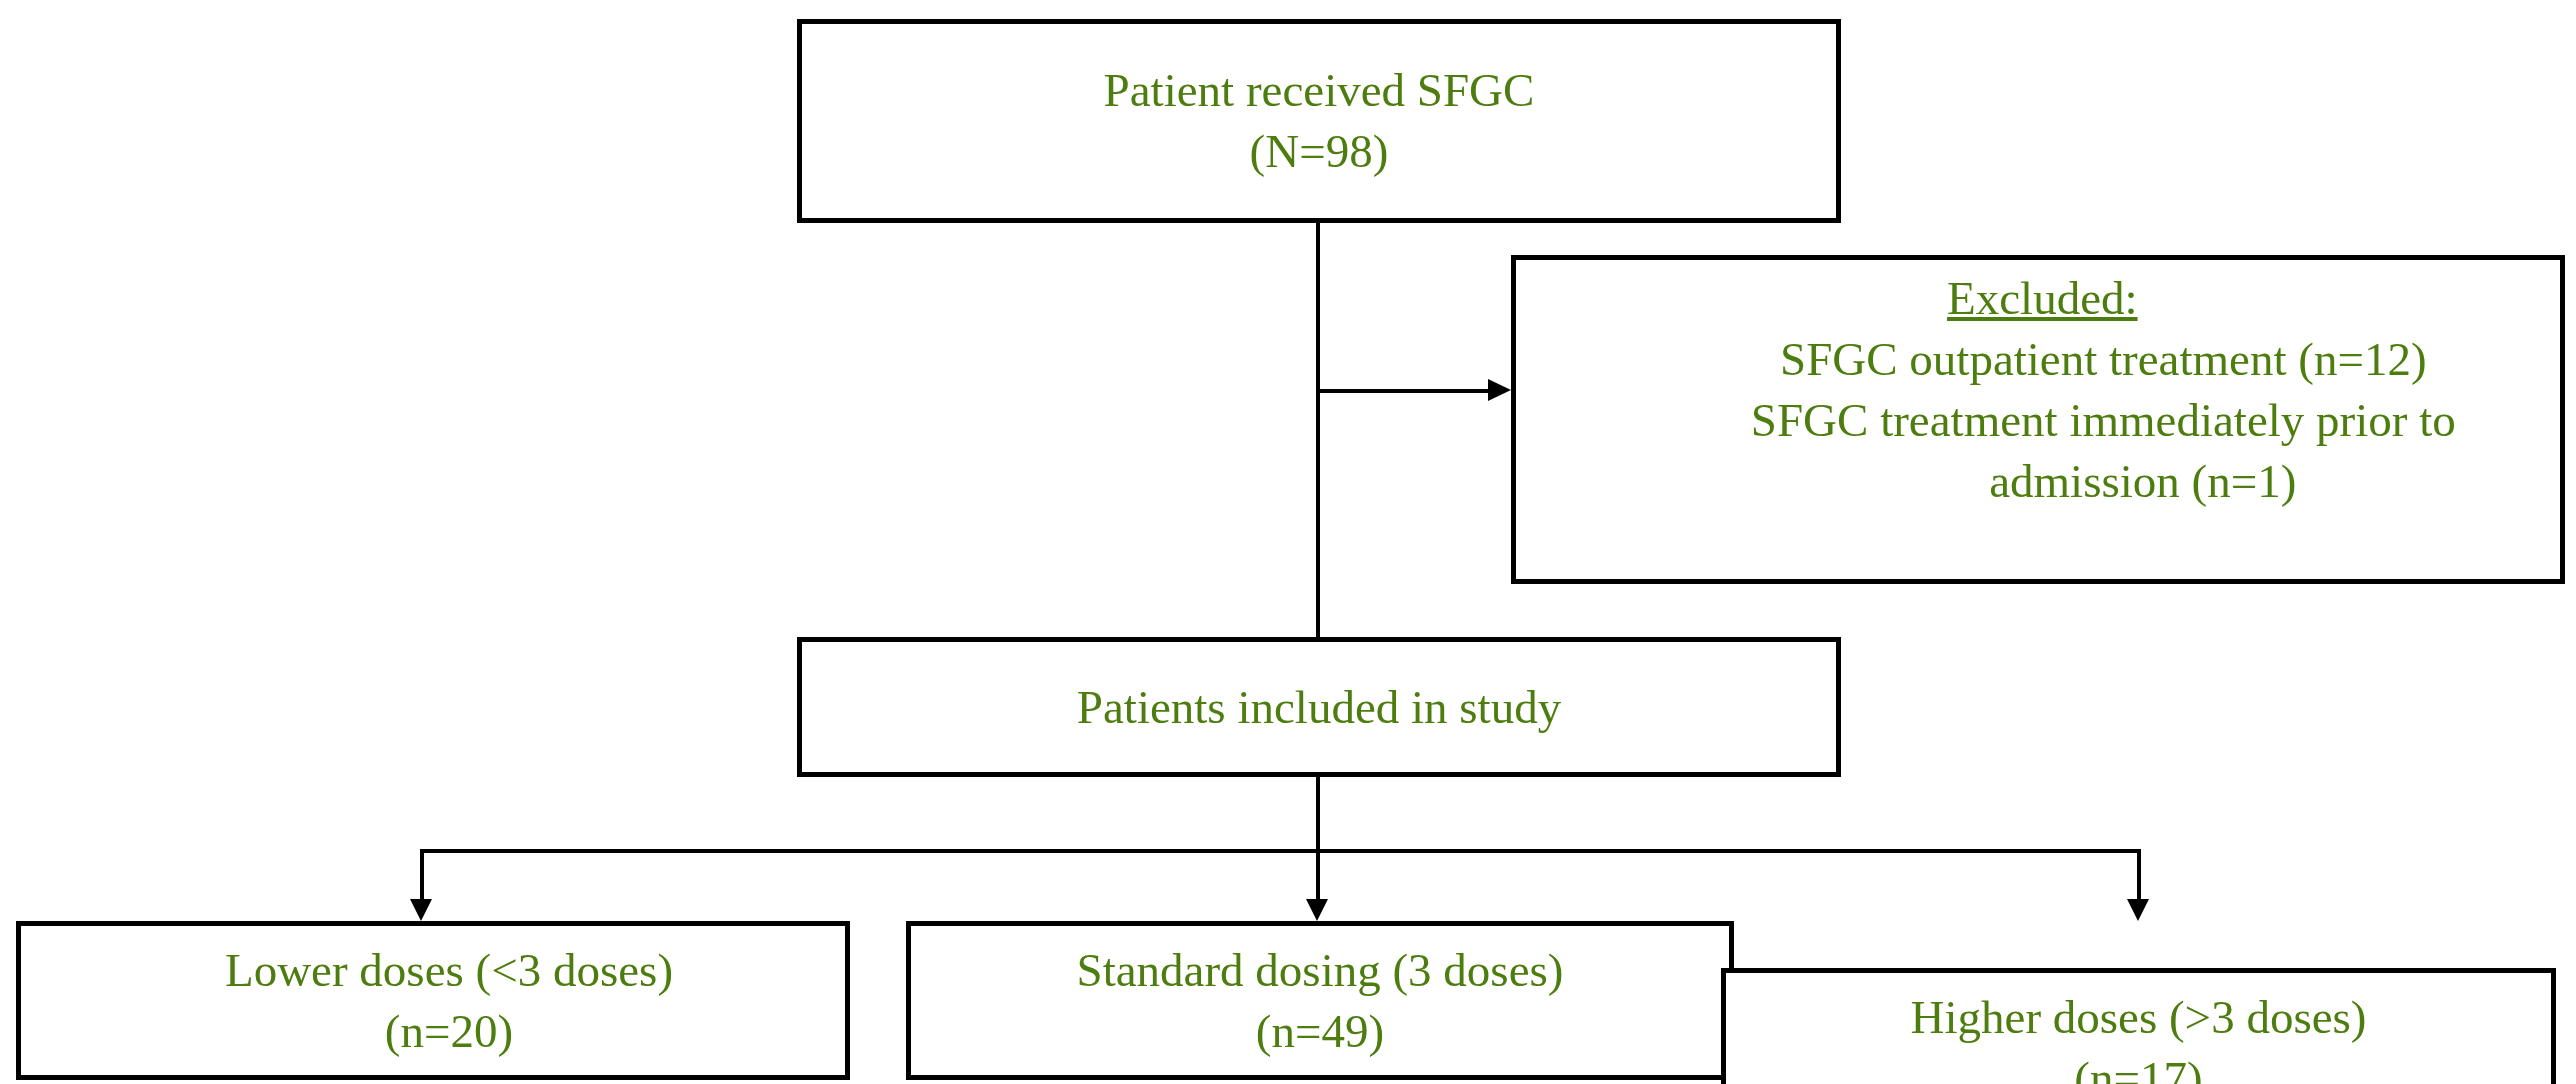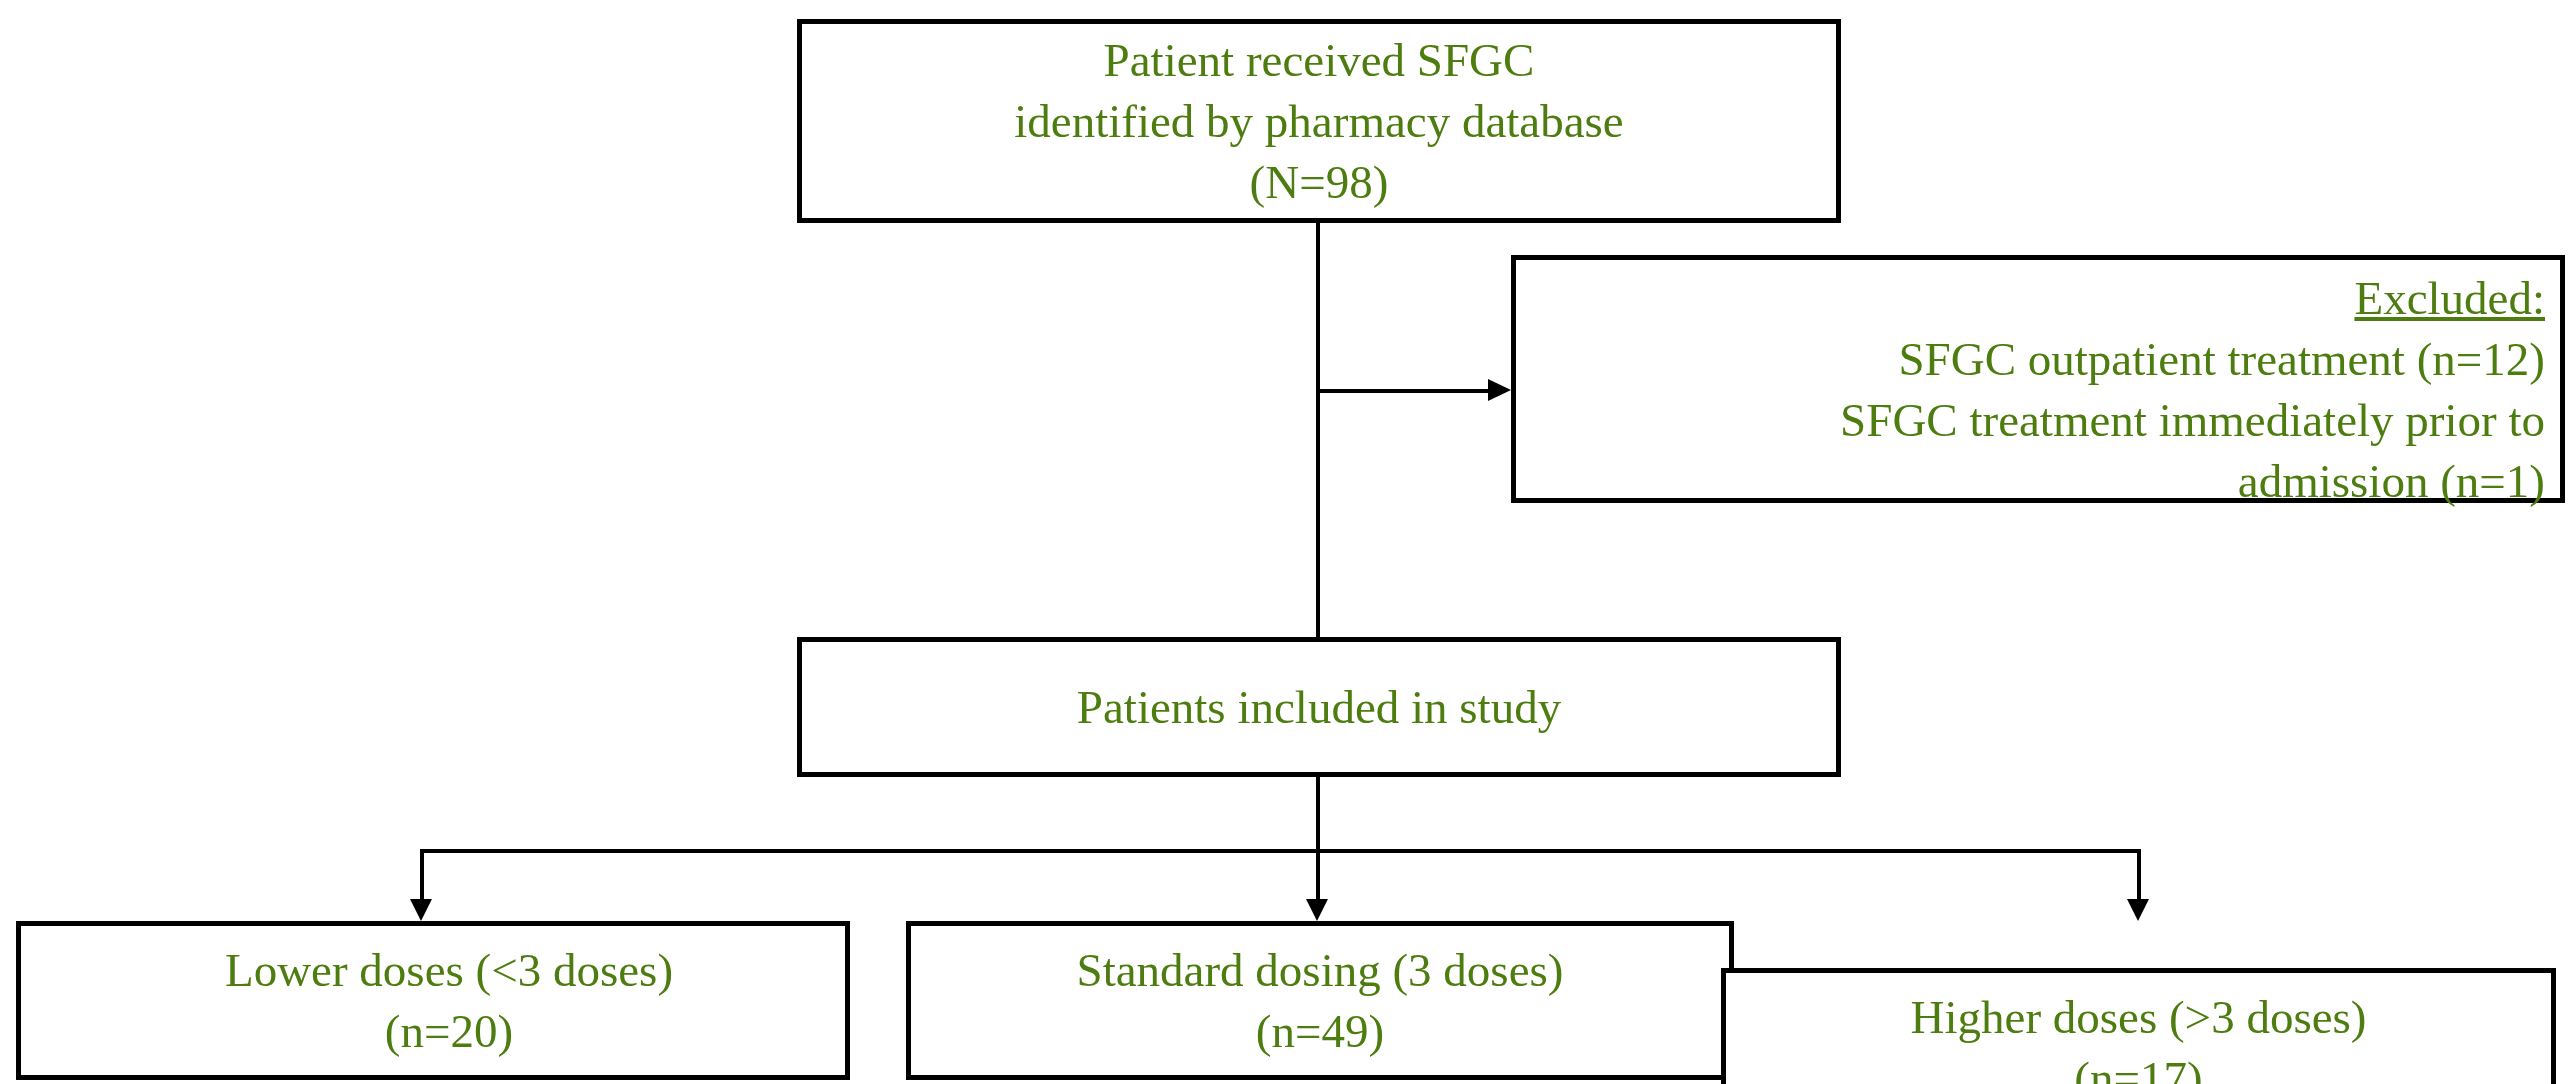--- a/index.html
+++ b/index.html
@@ -23,23 +23,23 @@
     border: 5px solid #000000;
     display: flex;
     flex-direction: column;
     justify-content: center;
     text-align: center;
     font-size: 47px;
     line-height: 61px;
   }
   .node-source   { left: 797px;  top: 19.4px;   width: 1044px; height: 204px; }
   .node-excluded {
-    left: 1511px; top: 255px;  width: 1054px; height: 248px;
+    left: 1511px; top: 255px;  width: 1054px; height: 329px;
     justify-content: flex-start;
-    text-align: right;
+    text-align: center;
     padding: 8.4px 15px 6.8px 23.6px;
   }
   .node-included { left: 797px;  top: 637px;  width: 1044px; height: 140px; }
   .node-lower    { left: 16px;   top: 921px; width: 834px;  height: 159px; padding-left: 32px; }
   .node-standard { left: 878px; top: 921px; width: 828px;  height: 159px; margin-left: 28px; }
   .node-higher   { left: 1721px; top: 921px; width: 835px;  height: 159px; margin-top: 47px; }
 
   .excluded-heading {
     text-decoration: underline;
   }
@@ -90,21 +90,20 @@
   <div class="line l-v2"></div>
   <div class="line l-hsplit"></div>
   <div class="line l-dropl"></div>
   <div class="line l-dropr"></div>
   <div class="arrow-down a-left"></div>
   <div class="arrow-down a-center"></div>
   <div class="arrow-down a-right"></div>
 
   <div class="node node-source">
     <div>Patient received SFGC</div>
-    <div>identified by pharmacy database</div>
     <div>(N=98)</div>
   </div>
 
   <div class="node node-excluded">
     <div class="excluded-heading">Excluded:</div>
     <div class="excluded-item">SFGC outpatient treatment (n=12)</div>
     <div class="excluded-item">SFGC treatment immediately prior to admission (n=1)</div>
   </div>
 
   <div class="node node-included">

